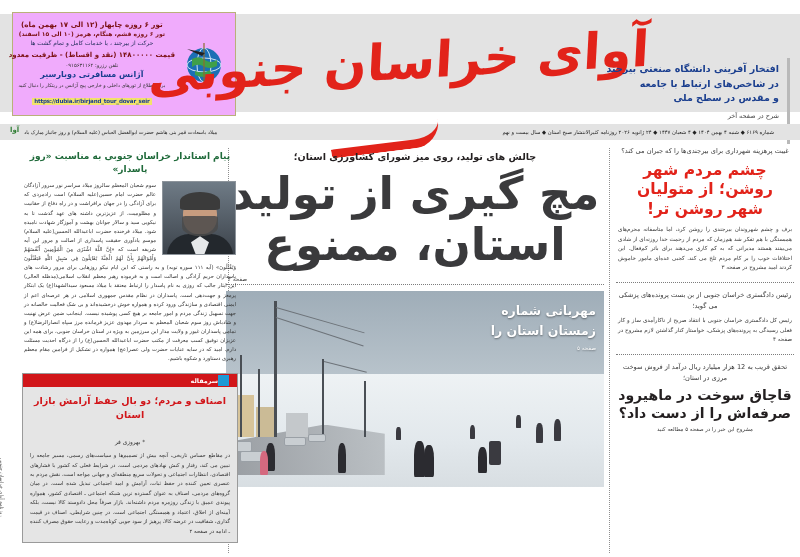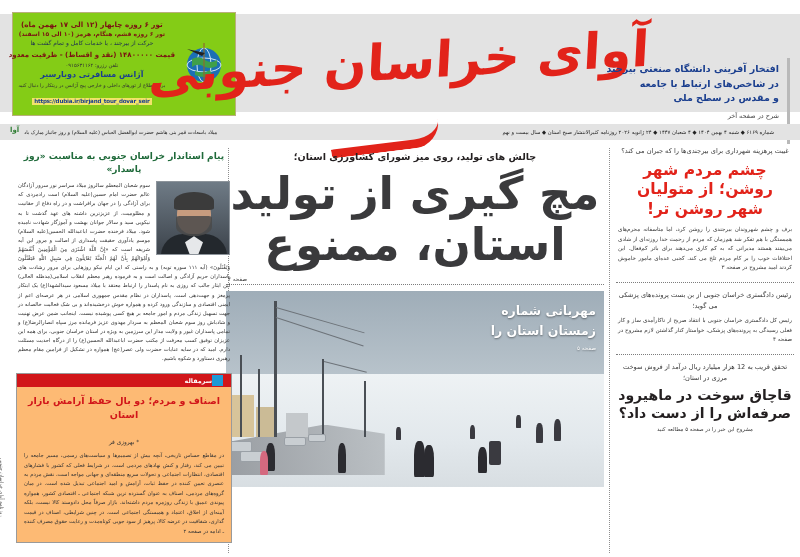--- a/index.html
+++ b/index.html
@@ -12,21 +12,21 @@
   }
   .page { position:relative; width:800px; height:557px; background:#fff; }
 
   
   .topband { position:relative; height:124px; width:800px; background:#fff; }
   .grayband { position:absolute; left:0; top:14px; width:800px; height:98px; background:#e3e3e3; }
 
   
   .ad-box {
     position:absolute; left:12px; top:12px; width:224px; height:104px;
-    background:#84cc16; border:1px solid #b9b07a;
+    background:#f0abfc; border:1px solid #b9b07a;
     display:flex; align-items:center; padding:4px 6px 4px 4px;
   }
   .ad-globe { width:50px; height:50px; flex:0 0 50px; position:relative; margin-left:4px; }
   .ad-text { flex:1; text-align:center; line-height:1.25; }
   .ad-l1 { font-size:7.2px; font-weight:bold; color:#7b1113; white-space:nowrap; }
   .ad-l2 { font-size:6px; font-weight:bold; color:#7b1113; white-space:nowrap; margin-top:1px; }
   .ad-l3 { font-size:6px; color:#1b2a55; white-space:nowrap; margin-top:2px; }
   .ad-l4 { font-size:7px; font-weight:bold; color:#7b1113; white-space:nowrap; margin-top:4px; }
   .ad-l5 { font-size:5.2px; color:#333; white-space:nowrap; margin-top:2px; }
   .ad-l6 { font-size:8px; font-weight:bold; color:#1b3f8f; white-space:nowrap; margin-top:2px; }
@@ -67,21 +67,21 @@
     transform:rotate(-7deg);
   }
   .logo-mini { position:absolute; left:10px; top:126px; font-size:7px; color:#2e7d32; font-weight:bold; }
 
   
   .content { position:absolute; left:0; top:146px; width:800px; height:411px; }
 
   .col { position:absolute; top:0; }
   .col-right { right:2px; width:186px; height:411px; }
   .col-mid   { right:194px; width:382px; height:411px; }
-  .col-left  { left:12px; width:224px; height:411px; }
+  .col-left  { left:18px; width:224px; height:411px; }
 
   .vdot-a { position:absolute; right:190px; top:2px; height:405px;
             border-right:1.5px dotted #8e8e8e; }
   .vdot-b { position:absolute; left:228px; top:2px; height:405px;
             border-right:1.5px dotted #8e8e8e; }
 
   
   .rstory { padding:0 6px; text-align:center; }
   .rkicker { font-size:6.6px; color:#3a3a3a; line-height:1.6; margin-bottom:4px; }
   .rhead { font-weight:bold; line-height:1.28; }
@@ -141,21 +141,21 @@
   .gp-hair { position:absolute; left:17px; top:10px; width:40px; height:18px;
              background:#3b3b3b; border-radius:50% 50% 12% 12%; }
   .gp-beard{ position:absolute; left:19px; top:34px; width:36px; height:20px;
              background:#4a4a4a; border-radius:10% 10% 48% 48%; opacity:.85; }
   .gp-body { position:absolute; left:4px; top:52px; width:66px; height:24px;
              background:#23282d; border-radius:22px 22px 0 0; }
   .gp-shirt{ position:absolute; left:28px; top:54px; width:18px; height:20px;
              background:#e6e8ea; clip-path:polygon(50% 0,100% 30%,70% 100%,30% 100%,0 30%); }
   .gov-text { font-size:5.3px; color:#333; line-height:1.72; text-align:justify; }
 
-  .edit-card { margin:10px 4px 0; border:1px solid #9a9a9a; background:#fdba74; padding:0 0 6px; }
+  .edit-card { margin:10px 4px 0; border:1px solid #9a9a9a; background:#e5e5e5; padding:0 0 6px; }
   .edit-bar { background:#d1161a; height:13px; display:flex; align-items:center; padding:0 4px; }
   .edit-bar-label { color:#fff; font-size:6.4px; font-weight:bold; }
   .edit-bar-sq { width:11px; height:11px; background:#1e9ad6; margin-right:4px; }
   .edit-head { text-align:center; font-size:9.6px; font-weight:bold; color:#d1161a;
                margin:7px 6px 18px; line-height:1.4; }
   .edit-by { text-align:center; font-size:5.8px; color:#333; margin-bottom:6px; }
   .edit-text { font-size:5.3px; color:#333; line-height:1.78; text-align:justify; padding:0 7px; }
 
   .side-vert { position:absolute; left:-1px; bottom:40px; font-size:5px; color:#555;
                writing-mode:vertical-rl; }

